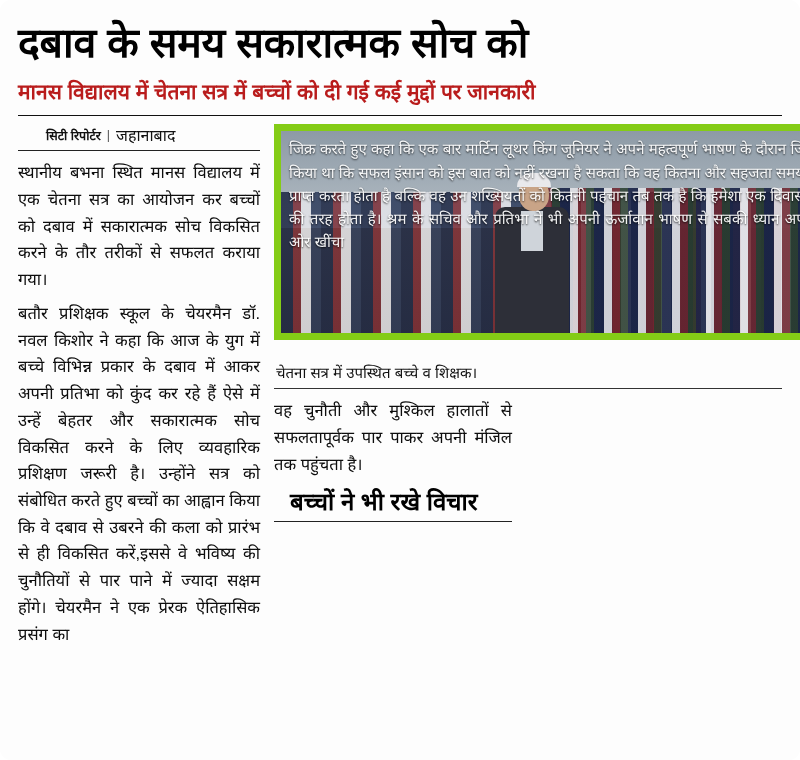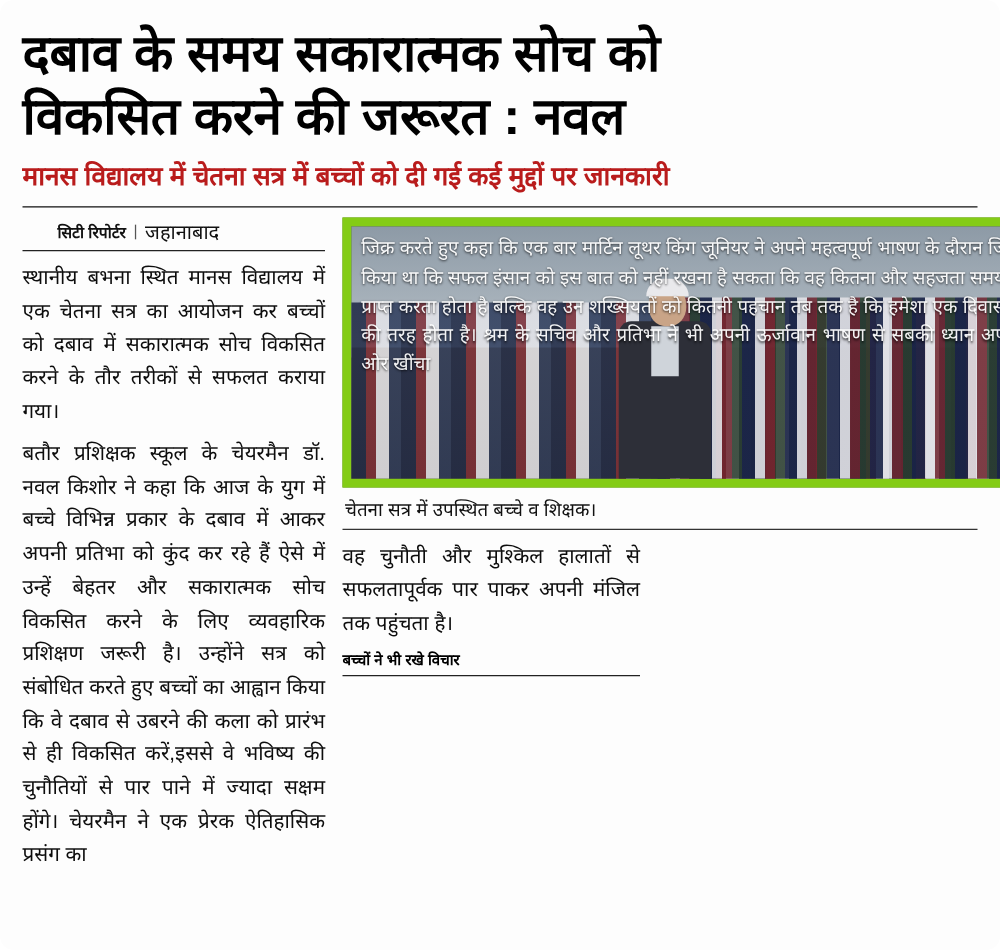--- a/index.html
+++ b/index.html
@@ -192,52 +192,51 @@
     line-height: 1.55;
     text-align: justify;
     text-shadow: 0 1px 2px rgba(0,0,0,0.85);
     font-family: "Liberation Sans", sans-serif;
     opacity: 0.93;
   }
   .caption {
     font-size: 15px;
     font-weight: normal;
     color: #111;
-    padding: 7px 2px 6px 2px;
+    padding: 22px 2px 6px 2px;
     border-bottom: 1px solid #333;
     margin-bottom: 8px;
   }
   .right-cols {
     display: flex;
     gap: 32px;
     margin-top: 4px;
   }
   .rcol {
     width: 246px;
   }
   .section-head {
     font-weight: bold;
-    font-size: 12px;
+    font-size: 24px;
     color: #000;
-    margin: 6px 0 4px 0;
+    margin: 6px 0 4px 16px;
   }
   .section-rule {
     border: none;
     border-top: 1px solid #222;
     margin: 2px 0 8px 0;
   }
 </style>
 </head>
 <body>
 
 <div class="page">
 
   <h1 class="headline">
     <span>दबाव के समय सकारात्मक सोच को</span>
-    <span class="l2">विकसित करने की जरूरत : नवल</span>
   </h1>
 
   <div class="subhead">मानस विद्यालय में चेतना सत्र में बच्चों को दी गई कई मुद्दों पर जानकारी</div>
 
   <hr class="rule">
 
   <div class="content">
 
     <div class="col col-left">
       <div class="byline">

